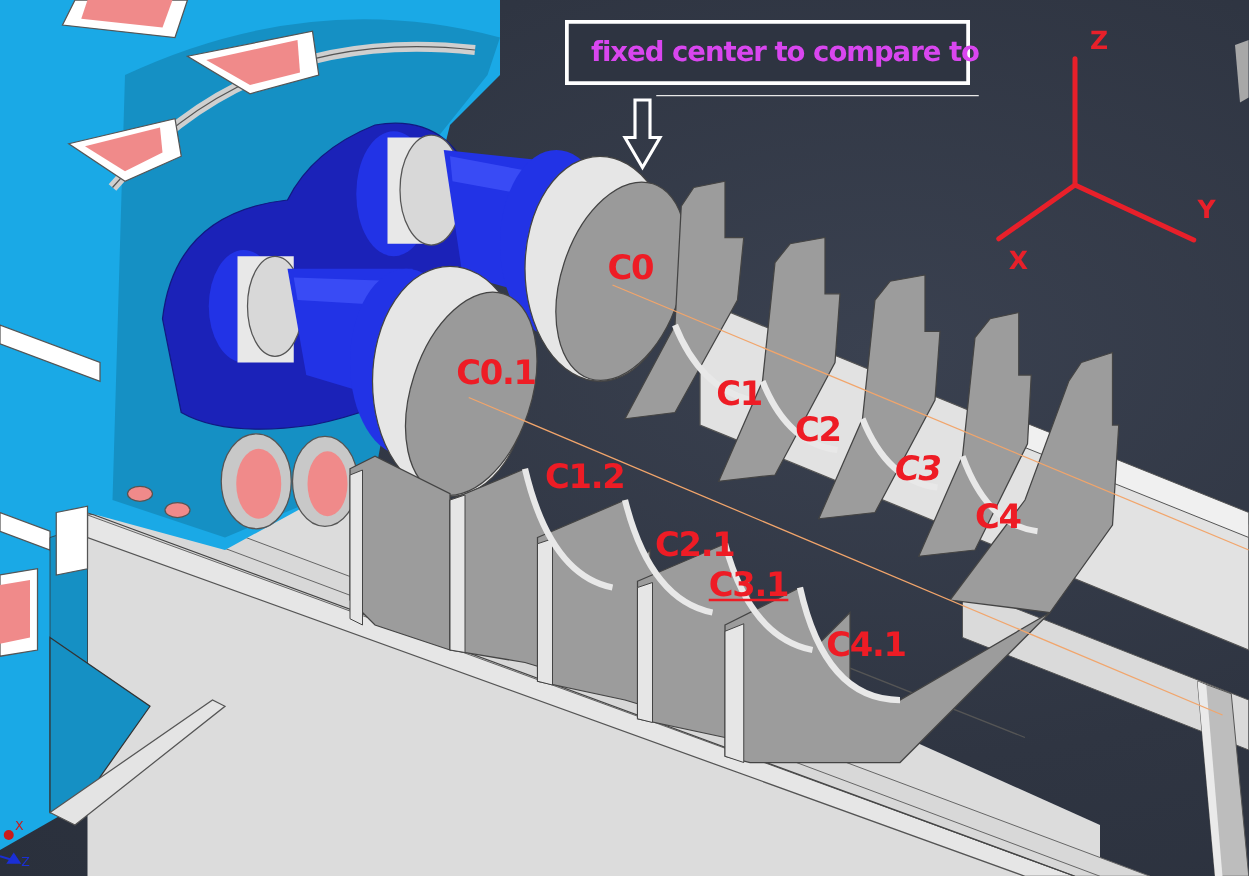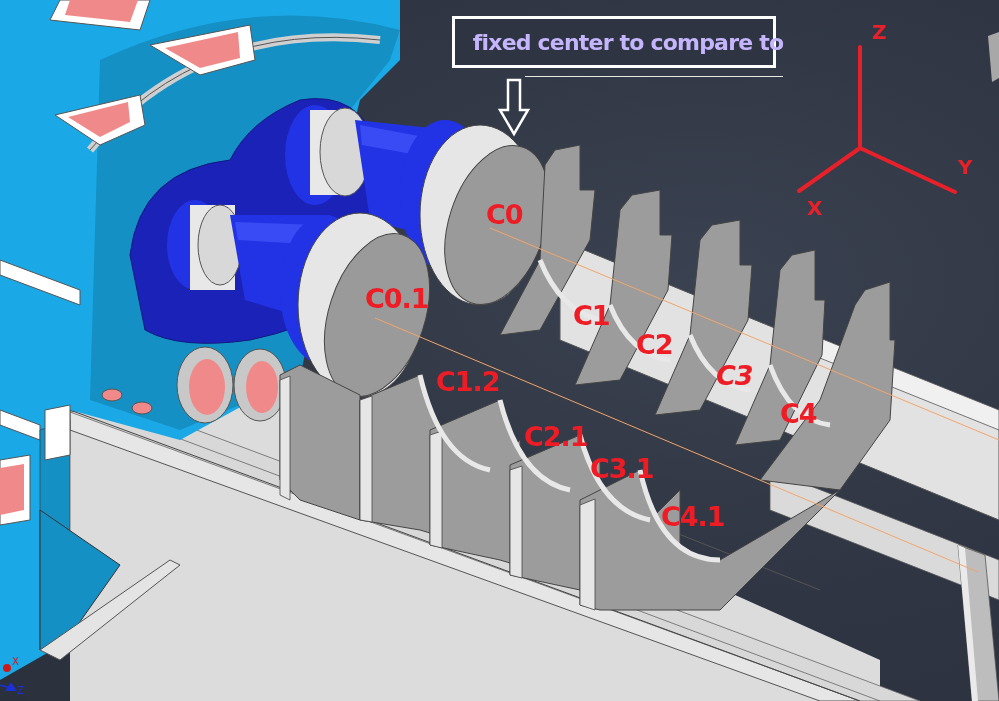--- a/index.html
+++ b/index.html
@@ -1,20 +1,20 @@
 <!DOCTYPE html>
 <html><head>
   <meta charset="utf-8">
   <style>
     html, body { margin:0; padding:0; }
     body { width:999px; height:701px; overflow:hidden; background:#2d3340; font-family:"Liberation Sans", sans-serif; }
     #viewport { position:relative; width:999px; height:701px; background: radial-gradient(ellipse at 70% 40%, #3a4150 0%, #2f3542 55%, #2a303c 100%); overflow:hidden; }
     svg { position:absolute; left:0; top:0; }
     .callout-box { position:absolute; left:452px; top:16px; width:324px; height:52px; border:3px solid #ffffff; box-sizing:border-box; background:#2e3441; display:flex; align-items:center; justify-content:center; }
-    .callout-text { color:#c4b5fd; font-family:"DejaVu Sans", sans-serif; font-weight:bold; font-size:22px; letter-spacing:-0.8px; white-space:nowrap;margin-left:28px; }
+    .callout-text { color:#d946ef; font-family:"DejaVu Sans", sans-serif; font-weight:bold; font-size:22px; letter-spacing:-0.8px; white-space:nowrap;margin-left:28px; }
     .callout-underline { position:absolute; left:525px; top:76px; width:258px; height:1px; background:#e8e8e8; }
     .label { position:absolute; color:#ee1c25; font-family:"DejaVu Sans", sans-serif; font-weight:bold; font-size:27px; letter-spacing:-1px; line-height:1; white-space:nowrap; }
     .axis-label { position:absolute; color:#e8202a; font-family:"DejaVu Sans", sans-serif; font-weight:bold; font-size:20px; line-height:1; }
     .mini-axis { position:absolute; font-family:"DejaVu Sans", sans-serif; font-size:10px; line-height:1; }
   </style>
 </head>
 <body>
 
 <div id="viewport">
 
@@ -154,21 +154,21 @@
   <div class="callout-underline"></div>
 
   <span class="label" style="left:486px;top:201px;">C0</span>
   <span class="label" style="left:365px;top:285px;">C0.1</span>
   <span class="label" style="left:573px;top:302px;">C1</span>
   <span class="label" style="left:636px;top:331px;">C2</span>
   <span class="label" style="left:716px;top:362px;font-style:italic;">C3</span>
   <span class="label" style="left:780px;top:400px;">C4</span>
   <span class="label" style="left:436px;top:368px;">C1.2</span>
   <span class="label" style="left:524px;top:423px;">C2.1</span>
-  <span class="label" style="left:590px;top:455px;">C3.1</span>
+  <span class="label" style="left:567px;top:455px;text-decoration:underline;">C3.1</span>
   <span class="label" style="left:661px;top:503px;">C4.1</span>
 
   <span class="axis-label" style="left:872px;top:22px;">Z</span>
   <span class="axis-label" style="left:807px;top:198px;">X</span>
   <span class="axis-label" style="left:958px;top:157px;">Y</span>
 
   <span class="mini-axis" style="left:12px;top:657px;color:#cc1a1a;">X</span>
   <span class="mini-axis" style="left:17px;top:686px;color:#1a2fd6;">Z</span>
 </div>
 

